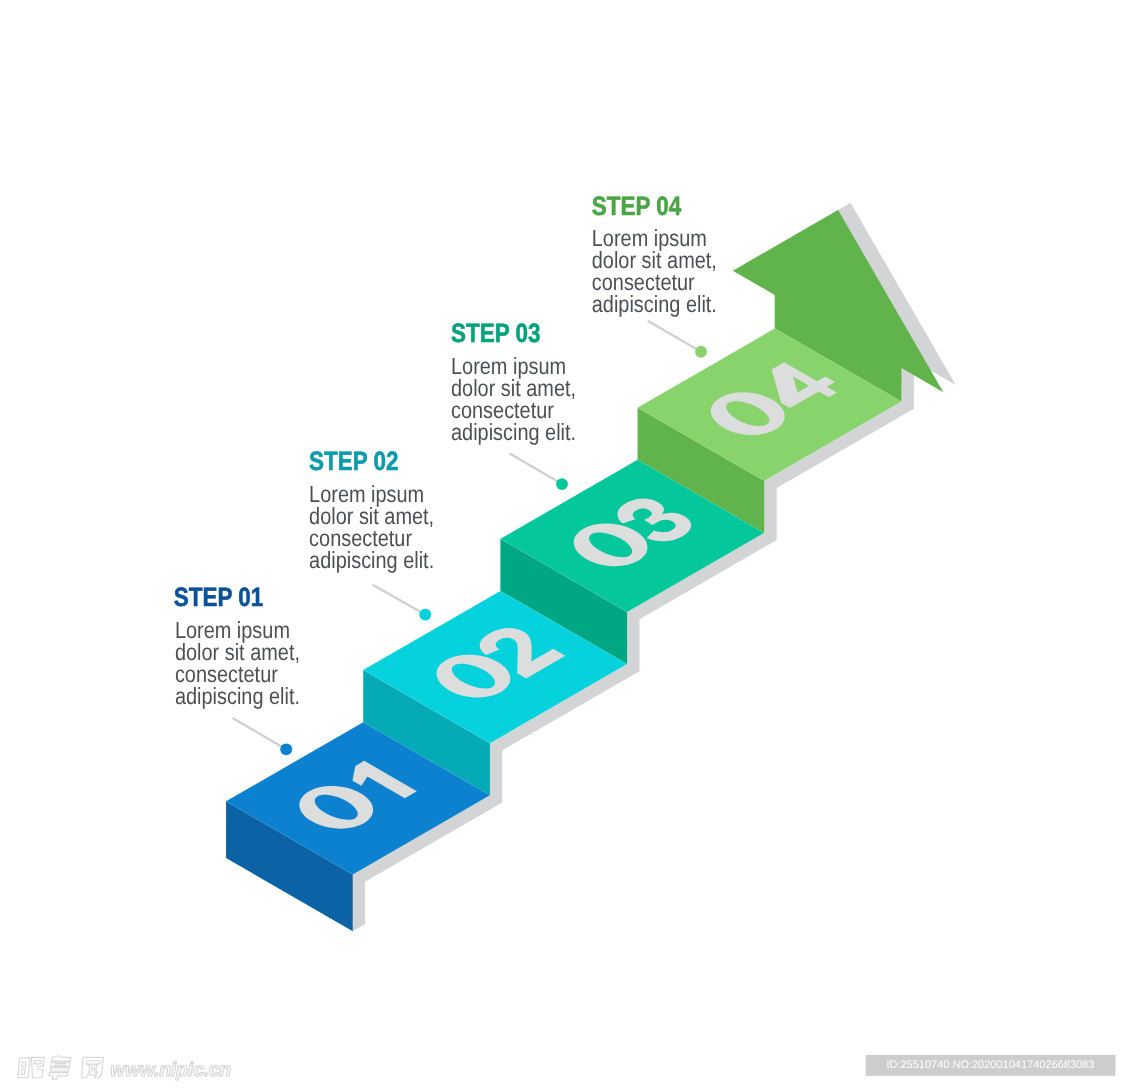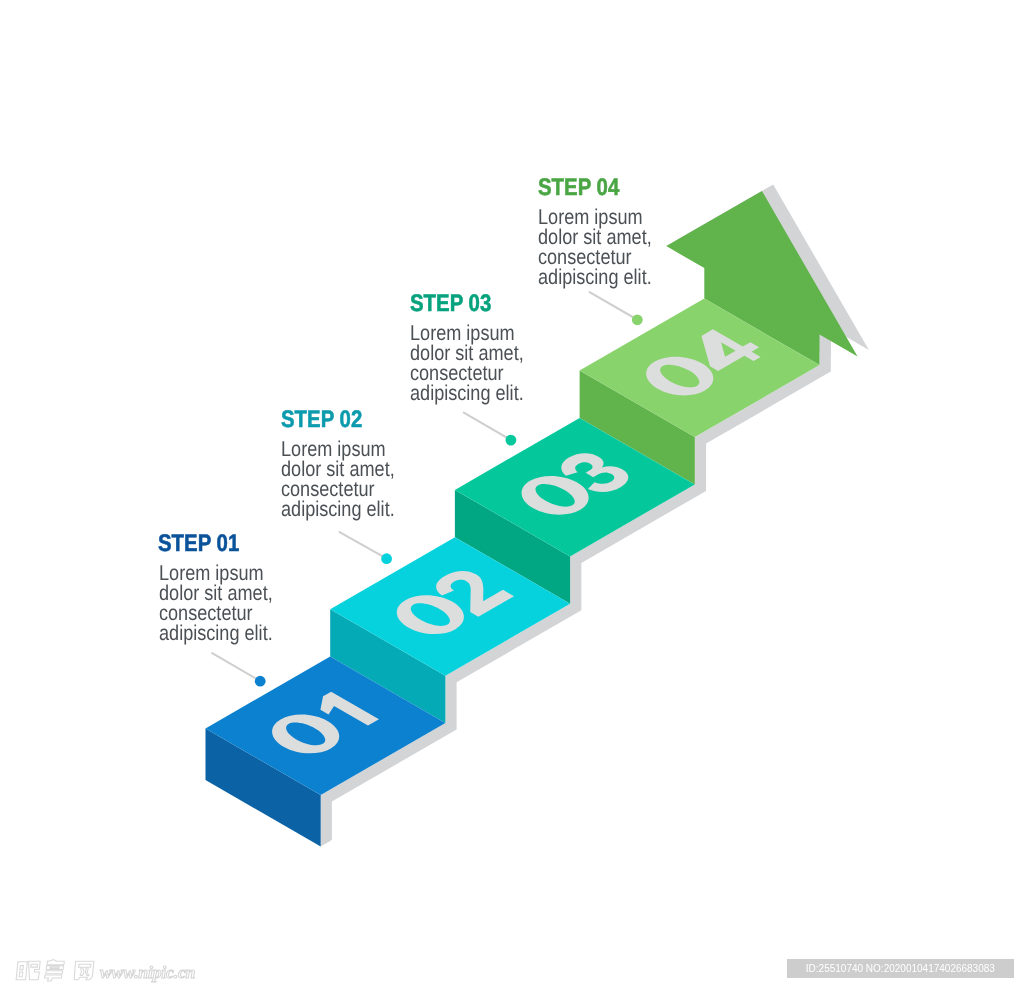--- a/index.html
+++ b/index.html
@@ -21,21 +21,21 @@
             font-size:21.3px;line-height:20.3px;letter-spacing:0px;
             transform:scaleX(0.85);transform-origin:left top;
             font-family:"Liberation Sans",sans-serif;}
   #idbadge{position:absolute;background:#cdcdcd;color:#ffffff;font-size:10px;
            line-height:19.7px;height:19.7px;width:226.7px;box-sizing:border-box;
            text-align:center;white-space:nowrap;
            font-family:"Liberation Sans",sans-serif;}
   .wmtext{position:absolute;white-space:nowrap;color:transparent;
           -webkit-text-stroke:1px #d4d4d4;}
   #wm-url{font-size:17.7px;font-weight:bold;font-style:italic;
-          font-family:Liberation Serif, serif;letter-spacing:-0.2px;}
+          font-family:Liberation Sans, sans-serif;letter-spacing:-0.2px;}
 </style>
 </head>
 <body>
 
 <div id="stage">
 
   <svg id="art" viewBox="0 0 1024 989">
     <path fill="#d2d4d6" d="M320.7,846.5 L320.7,795.0 L445.4,723.0 L445.4,675.7 L570.1,603.7 L570.1,556.4 L694.8,484.4 L694.8,437.1 L819.5,365.1 L819.5,334.6 L830.8,328.1 L830.8,371.6 L706.1,443.6 L706.1,490.9 L581.4,562.9 L581.4,610.2 L456.6,682.2 L456.6,729.5 L331.9,801.5 L331.9,840.0 Z"></path>
     <path fill="#d2d4d6" d="M715.6,292.1 L715.6,261.6 L677.5,239.6 L773.2,184.4 L868.9,350.1 L830.8,328.1 L830.8,358.6 Z"></path>
     <path fill="#61b44b" d="M704.3,298.6 L704.3,268.1 L666.2,246.1 L761.9,190.9 L857.6,356.6 L819.5,334.6 L819.5,365.1 Z"></path>

